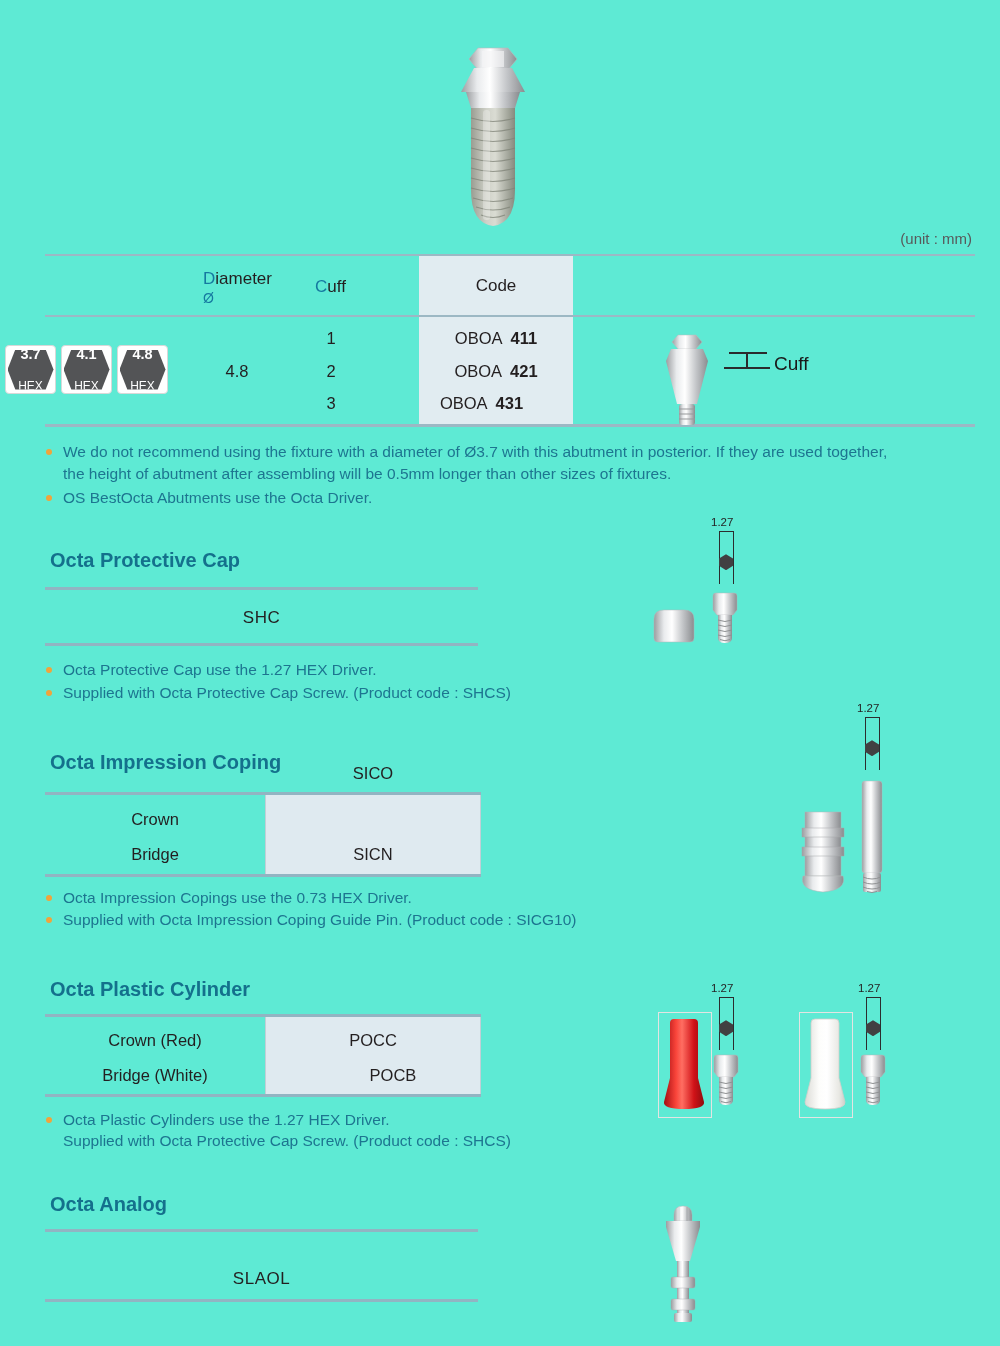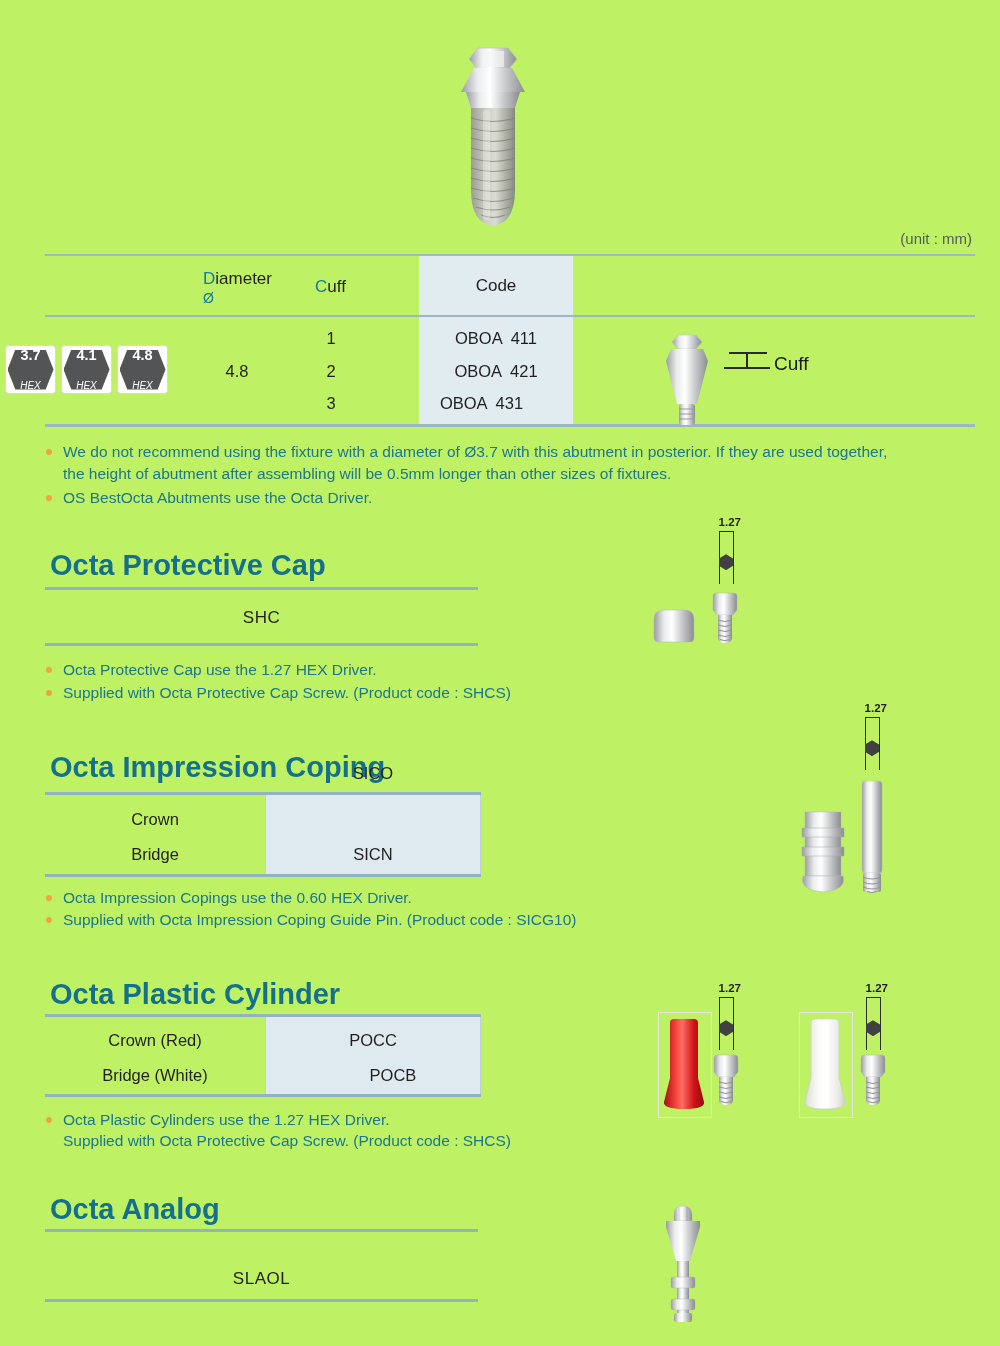--- a/index.html
+++ b/index.html
@@ -1,49 +1,49 @@
 <!DOCTYPE html>
 <html><head>
 <meta charset="utf-8">
 <style>
   html,body{margin:0;padding:0;background:#ffffff;}
-  .page{position:relative;width:1000px;height:1346px;background:#bef264;
+  .page{position:relative;width:1000px;height:1346px;background:#5eead4;
         font-family:"Liberation Sans","DejaVu Sans",sans-serif;color:#231f20;overflow:hidden;}
   .abs{position:absolute;}
   .rule{position:absolute;background:#9cb8c4;height:2px;}
   .rule3{position:absolute;background:#92b4c2;height:3px;}
   .unit{position:absolute;top:230px;right:28px;font-size:15px;color:#58595b;}
   
   .codecol-bg{position:absolute;left:419px;top:256px;width:154px;height:168px;background:#e1ecf1;}
   .hdr{position:absolute;font-size:17px;color:#231f20;}
   .hdr .cap{color:#1579a0;}
   .hdr .sym{display:block;font-size:14px;color:#1579a0;margin-top:1px;}
   .cell{position:absolute;font-size:16.5px;color:#231f20;text-align:center;}
-  .code-num{font-weight:normal;margin-left:8px;}
+  .code-num{font-weight:bold;margin-left:8px;}
   
   .badges{position:absolute;left:5px;top:345px;display:flex;gap:5px;}
   .badge-card{width:51px;height:49px;background:#fff;border:1px solid #d8d8d8;border-radius:4px;
               display:flex;align-items:center;justify-content:center;box-sizing:border-box;}
   .hexagon{width:46px;height:40px;background:#535456;color:#fff;text-align:center;
            clip-path:polygon(0% 50%,17% 0%,83% 0%,100% 50%,83% 100%,17% 100%);
            display:flex;flex-direction:column;justify-content:center;line-height:1;}
   .hexagon .sz{font-size:14.5px;font-weight:bold;}
-  .hexagon .hx{font-size:10px;margin-top:18px;font-style:italic;}
+  .hexagon .hx{font-size:12px;margin-top:18px;}
   
   .note{position:absolute;left:45px;display:flex;align-items:flex-start;font-size:15.5px;
         color:#1d7590;white-space:nowrap;line-height:21px;}
   .note .b{flex:none;width:6px;height:6px;border-radius:3px;background:#f0a43c;margin:8px 11px 0 1px;}
   .note.cont{padding-left:18px;}
   
-  .sec-title{position:absolute;left:50px;font-size:29px;font-weight:bold;color:#14708c;white-space:nowrap;}
+  .sec-title{position:absolute;left:50px;font-size:20px;font-weight:bold;color:#14708c;white-space:nowrap;}
   .sec-bg{position:absolute;left:265px;width:216px;background:#dfeaf0;border-left:1px solid #c2cfd6;border-right:1px solid #c2cfd6;box-sizing:border-box;}
   .scell{position:absolute;font-size:16.5px;color:#231f20;text-align:center;}
   .codeplain{position:absolute;left:45px;width:433px;text-align:center;font-size:17px;color:#231f20;letter-spacing:.5px;}
   
-  .dim{position:absolute;width:30px;text-align:right;font-weight:bold;}
+  .dim{position:absolute;width:30px;text-align:left;}
   .dim-label{font-size:11.5px;color:#231f20;line-height:13px;}
   .dim-body{width:15px;height:53px;margin:2px auto 0;border-left:1.5px solid #2c2c2e;
             border-right:1.5px solid #2c2c2e;border-top:1.5px solid #2c2c2e;position:relative;box-sizing:border-box;}
   .dim-hex{position:absolute;left:50%;top:58%;transform:translate(-50%,-50%);width:14px;height:16px;
            background:#414042;clip-path:polygon(50% 0,100% 27%,100% 73%,50% 100%,0 73%,0 27%);}
   
   .mark{position:absolute;background:#2a2a2c;}
   .cuff-label{position:absolute;font-size:19px;color:#1a1a1a;}
   .imgcard{position:absolute;border:1px solid #e4e4e2;}
 </style>
@@ -221,21 +221,21 @@
   <div class="sec-title" style="top:751px">Octa Impression Coping</div>
   <div class="rule3" style="left:45px;top:792px;width:436px"></div>
   <div class="sec-bg" style="top:795px;height:79px"></div>
   <div class="scell" style="left:45px;top:810px;width:220px">Crown</div>
   <div class="scell" style="left:265px;top:764px;width:216px">SICO</div>
   <div class="scell" style="left:45px;top:845px;width:220px">Bridge</div>
   <div class="scell" style="left:265px;top:845px;width:216px">SICN</div>
   <div class="rule3" style="left:45px;top:874px;width:436px"></div>
   <div class="note" style="top:887px">
     <span class="b"></span>
-    <span>Octa Impression Copings use the 0.60 HEX Driver.</span>
+    <span>Octa Impression Copings use the 0.73 HEX Driver.</span>
   </div>
   <div class="note" style="top:909px">
     <span class="b"></span>
     <span>Supplied with Octa Impression Coping Guide Pin. (Product code : SICG10)</span>
   </div>
   <div class="dim" style="left:857px;top:702px">
     <div class="dim-label">1.27</div>
     <div class="dim-body">
         <span class="dim-hex"></span>
       </div>

